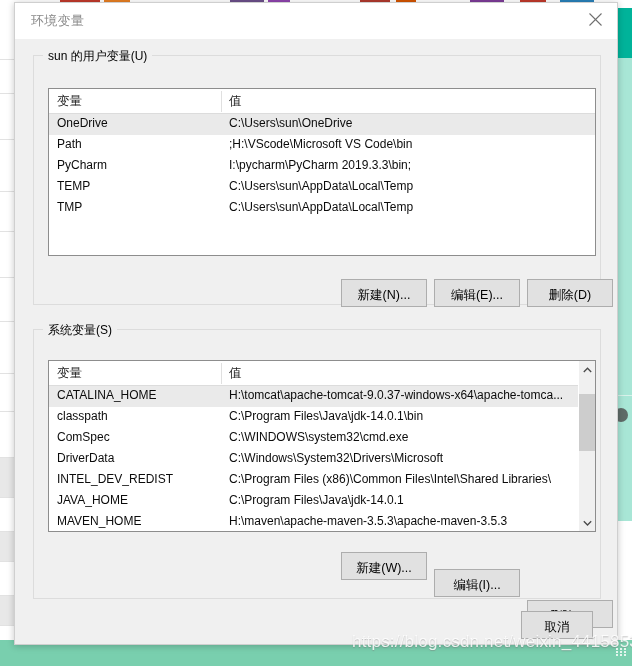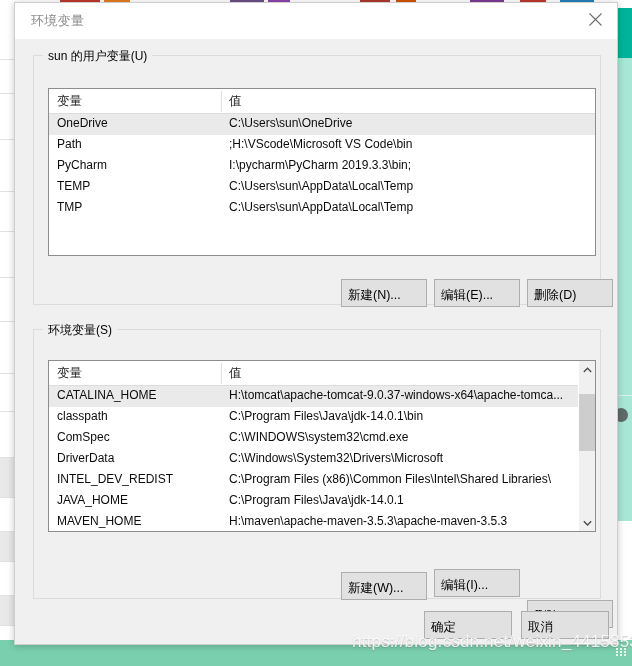--- a/index.html
+++ b/index.html
@@ -237,37 +237,37 @@
 
   
   .btn {
     position: absolute;
     background: #e1e1e1;
     border: 1px solid #adadad;
     box-sizing: border-box;
     font-size: 12.5px;
     color: #000000;
     font-family: "Liberation Sans", "DejaVu Sans", sans-serif;
-    text-align: left;
+    text-align: center;
     line-height: 28px;
     height: 28px;
     cursor: default;
   }
   .btn.small { width: 86px; }
 
   #user-new  { left: 326px; top: 276px; }
   #user-edit { left: 419px; top: 276px; }
   #user-del  { left: 512px; top: 276px; }
 
-  #sys-new  { left: 326px; top: 569px; }
+  #sys-new  { left: 326px; top: 549px; }
   #sys-edit { left: 419px; top: 566px; }
   #sys-del  { left: 512px; top: 549px; margin-top: 48px; }
 
   #ok-btn     { left: 409px; top: 608px; width: 88px; }
-  #cancel-btn { left: 506px; top: 608px; width: 88px; }
+  #cancel-btn { left: 506px; top: 608px; width: 72px; }
 
   
   #watermark {
     position: absolute;
     left: 352px;
     top: 632px;
     font-size: 17px;
     color: rgba(255,255,255,0.85);
     letter-spacing: 0.2px;
     text-shadow: 0 1px 1px rgba(120,120,120,0.45);
@@ -378,21 +378,21 @@
           </div>
         </div>
     </div>
   </div>
 
   <button class="btn small" id="user-new">新建(N)...</button>
   <button class="btn small" id="user-edit">编辑(E)...</button>
   <button class="btn small" id="user-del">删除(D)</button>
 
   <div class="groupbox" id="system-group">
-    <div class="group-legend">环境变量(S)</div>
+    <div class="group-legend">系统变量(S)</div>
 
     <div class="listview" id="system-list">
       <div class="lv-header">
         <div class="divider"></div>
         <div class="col col-var">变量</div>
         <div class="col col-val">值</div>
       </div>
       <div class="lv-body" id="system-rows">
           <div class="lv-row selected">
             <span class="cell-var">CATALINA_HOME</span>
@@ -437,21 +437,20 @@
           </svg>
         </div>
       </div>
     </div>
   </div>
 
   <button class="btn small" id="sys-new">新建(W)...</button>
   <button class="btn small" id="sys-edit">编辑(I)...</button>
   <button class="btn small" id="sys-del">删除(L)</button>
 
-  <button class="btn" id="ok-btn">确定</button>
   <button class="btn" id="cancel-btn">取消</button>
 </div>
 
 <div id="watermark">https://blog.csdn.net/weixin_44158539</div>
 <div id="watermark-dots">
   <i style="left:0;top:0;"></i>
     <i style="left:4px;top:0;"></i>
     <i style="left:8px;top:0;"></i>
   <i style="left:0;top:3px;"></i>
     <i style="left:4px;top:3px;"></i>

